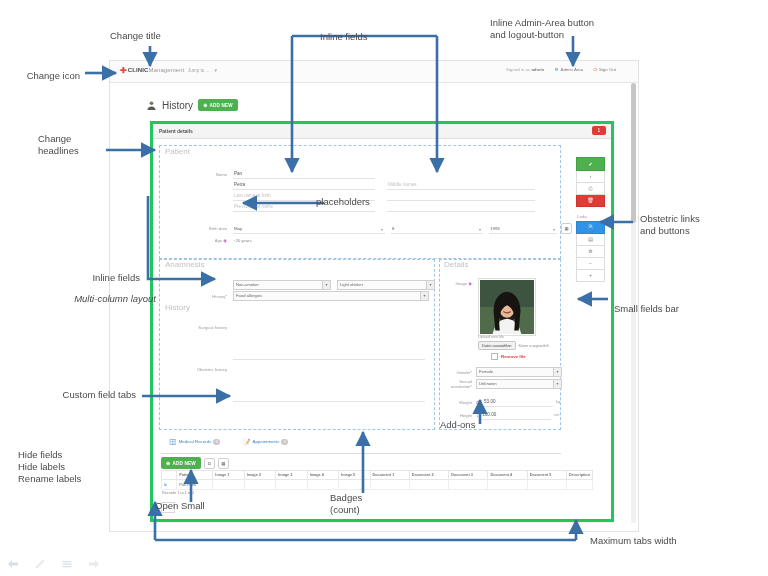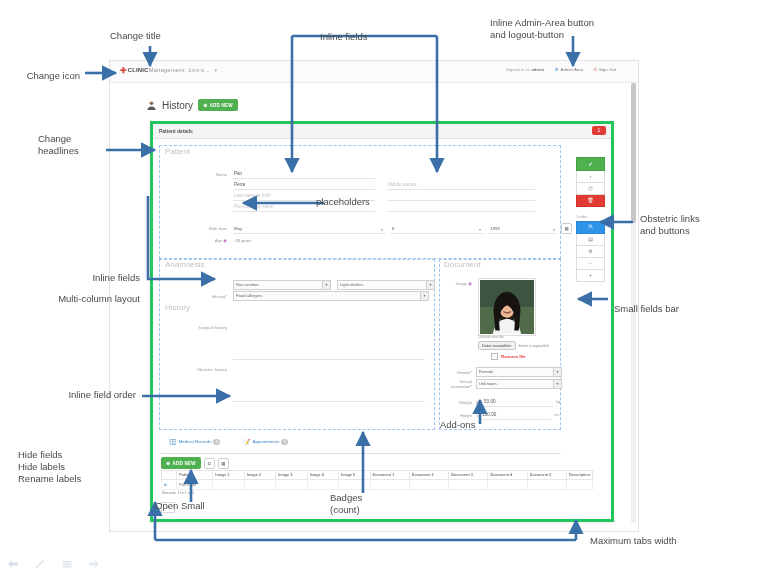--- a/index.html
+++ b/index.html
@@ -185,21 +185,21 @@
       <div class="row" style="left:12px;top:186px;align-items:flex-start;">
         <div class="lbl" style="width:62px;margin-right:6px;">Surgical history</div>
         <div class="ta" style="width:192px;"></div>
       </div>
       <div class="row" style="left:12px;top:228px;align-items:flex-start;">
         <div class="lbl" style="width:62px;margin-right:6px;">Obstetric history</div>
         <div class="ta" style="width:192px;"></div>
       </div>
 
       <div class="sect" style="left:286px;top:120px;width:120px;height:169px;"></div>
-      <div class="sect-title" style="left:291px;top:121px;">Document</div>
+      <div class="sect-title" style="left:291px;top:121px;">Details</div>
 
       <div class="row" style="left:291px;top:142px;">
         <div class="lbl" style="width:28px;margin-right:4px;"><span>Image</span> <span style="color:#c060c0;">◉</span></div>
       </div>
       <div style="position:absolute;left:325px;top:139px;">
         <svg class="photo" viewBox="0 0 60 60">
           <rect width="60" height="60" fill="#4f6b4a"></rect>
           <rect x="0" y="0" width="60" height="30" fill="#3d5540"></rect>
           <ellipse cx="30" cy="30" rx="13" ry="17" fill="#1e1a18"></ellipse>
           <ellipse cx="30" cy="30" rx="9" ry="12" fill="#e9b894"></ellipse>
@@ -352,23 +352,23 @@
 <div class="anno r" style="left:0px;top:70px;width:80px;">Change icon</div>
 <div class="anno c" style="left:320px;top:31px;width:90px;">Inline fields</div>
 <div class="anno c" style="left:490px;top:17px;width:170px;">Inline Admin-Area button
 and logout-button</div>
 <div class="anno" style="left:38px;top:133px;width:70px;">Change
 headlines</div>
 <div class="anno" style="left:316px;top:196px;">placeholders</div>
 <div class="anno" style="left:640px;top:213px;width:120px;">Obstetric links
 and buttons</div>
 <div class="anno r" style="left:28px;top:272px;width:112px;">Inline fields</div>
-<div class="anno r" style="left:0px;top:293px;width:140px;">Multi-column layout</div>
+<div class="anno r" style="left:16px;top:293px;width:140px;font-style:italic;">Multi-column layout</div>
 <div class="anno" style="left:614px;top:303px;">Small fields bar</div>
-<div class="anno r" style="left:0px;top:389px;width:136px;">Inline field order</div>
+<div class="anno r" style="left:0px;top:389px;width:136px;">Custom field tabs</div>
 <div class="anno c" style="left:440px;top:419px;width:80px;">Add-ons</div>
 <div class="anno" style="left:18px;top:449px;width:120px;">Hide fields
 Hide labels
 Rename labels</div>
 <div class="anno c" style="left:155px;top:500px;width:72px;">Open Small</div>
 <div class="anno c" style="left:330px;top:492px;width:66px;">Badges
 (count)</div>
 <div class="anno" style="left:590px;top:535px;">Maximum tabs width</div>
 
 <div class="taskbar">

